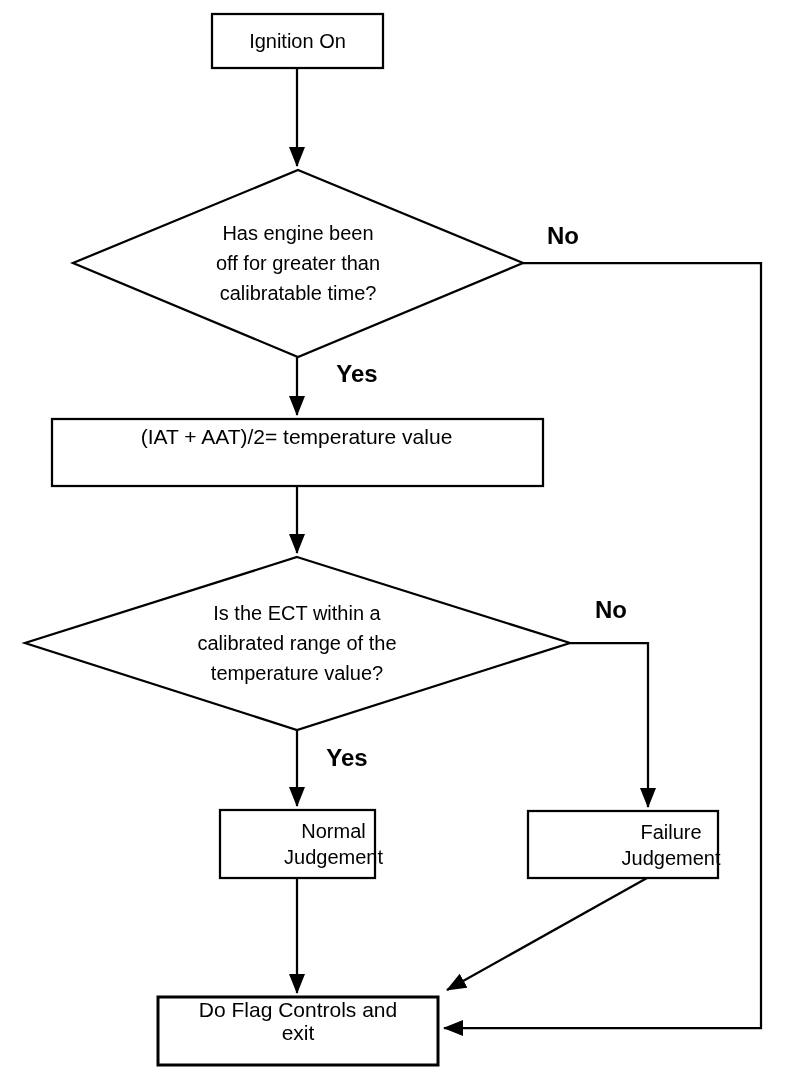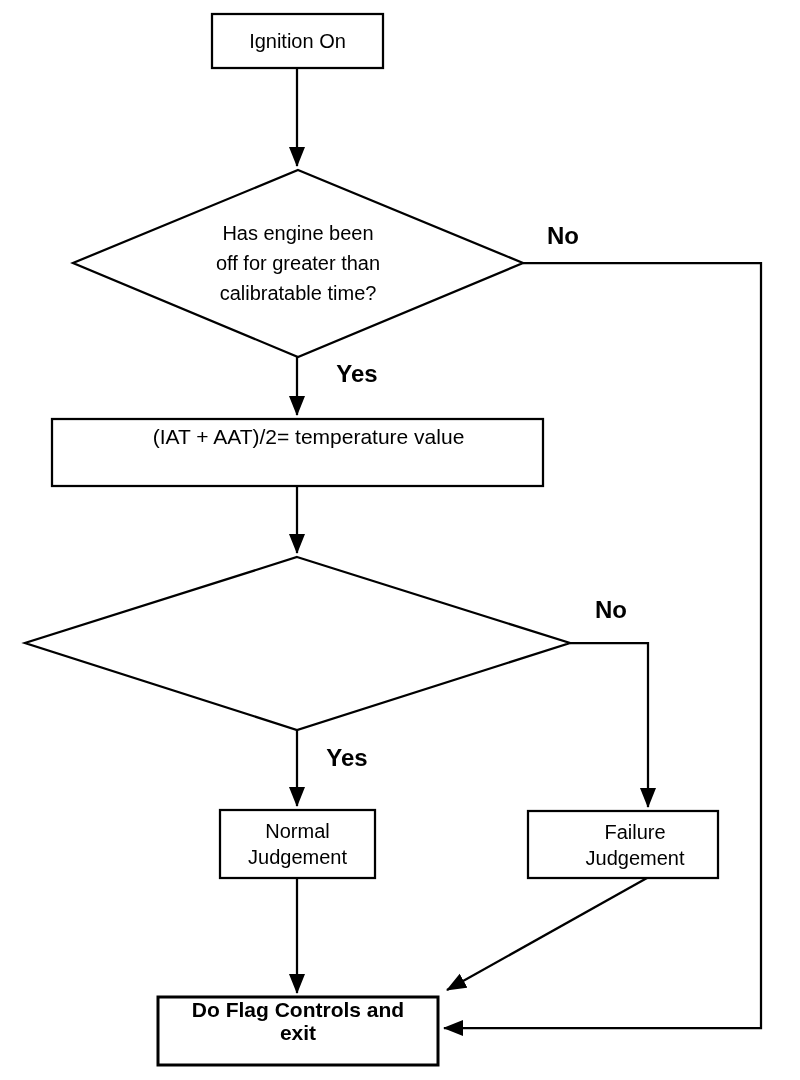--- a/index.html
+++ b/index.html
@@ -33,25 +33,26 @@
   }
   .node-text {
     font-size: 20px;
     line-height: 30px;
     font-weight: 400;
   }
   .box-text {
     font-size: 20px;
     line-height: 26px;
     font-weight: 400;
+    margin-left: 36px;
   }
   .flag-text {
     font-size: 21px;
     line-height: 23px;
-    font-weight: 700;
+    font-weight: 400;
     padding-bottom: 20px;
   }
   .iat-text {
     font-size: 21px;
     line-height: 26px;
     font-weight: 400;
     align-items: flex-start;
     padding-top: 5px;
   }
   .edge-label {
@@ -102,22 +103,25 @@
 
     <rect x="158" y="997" width="280" height="68" fill="#ffffff" stroke="#000000" stroke-width="3"></rect>
   </svg>
 
   <div class="label node-text" style="left:212px; top:14px; width:171px; height:54px;">Ignition On</div>
 
   <div class="label node-text" style="left:98px; top:203px; width:400px; height:120px;">Has engine been
 off for greater than
 calibratable time?</div>
 
-  <div class="label iat-text" style="left:52px; top:419px; width:491px; height:67px;padding-left:22px;">(IAT + AAT)/2= temperature value</div>
+  <div class="label iat-text" style="left:40px; top:419px; width:491px; height:67px;padding-left:22px;">(IAT + AAT)/2= temperature value</div>
 
+  <div class="label node-text" style="left:97px; top:583px; width:400px; height:120px;">Is the ECT within a
+calibrated range of the
+temperature value?</div>
 
   <div class="label box-text" style="left:220px; top:810px; width:155px; height:68px;">Normal
 Judgement</div>
 
   <div class="label box-text" style="left:528px; top:811px; width:214px; height:67px;">Failure
 Judgement</div>
 
   <div class="label flag-text" style="left:158px; top:997px; width:280px; height:68px;">Do Flag Controls and
 exit</div>
 

